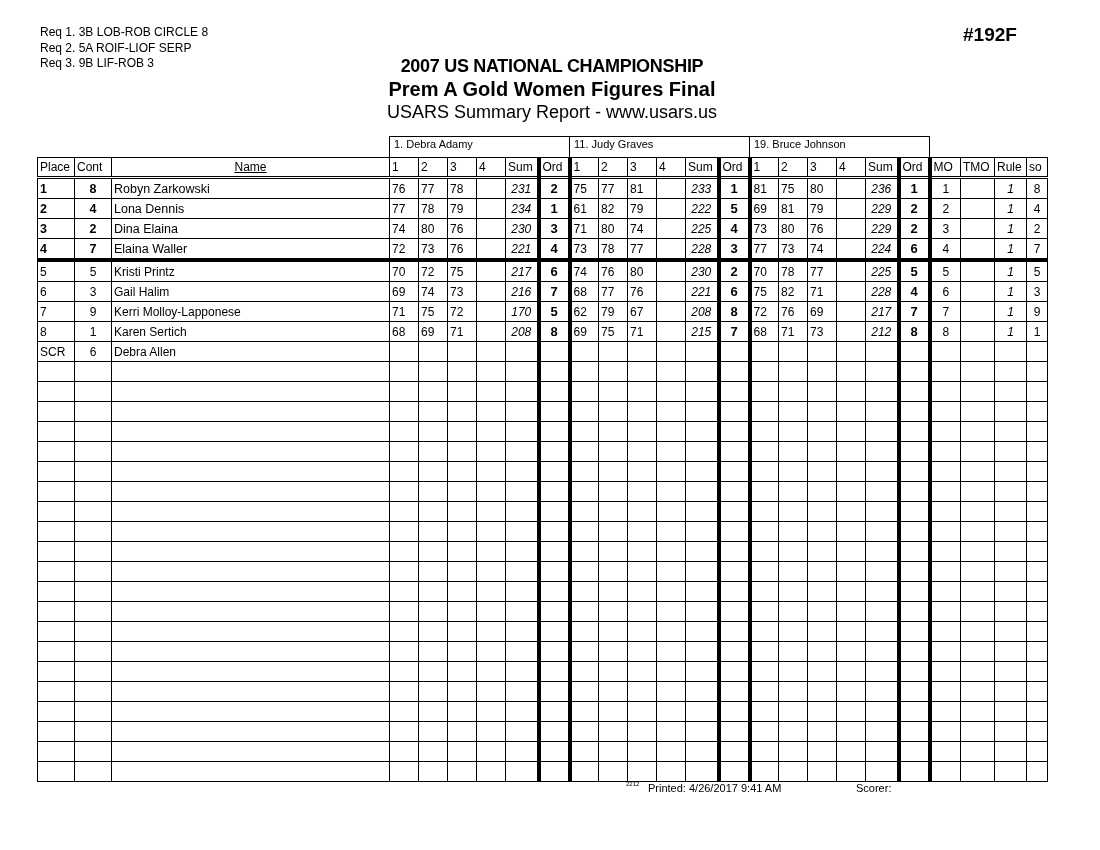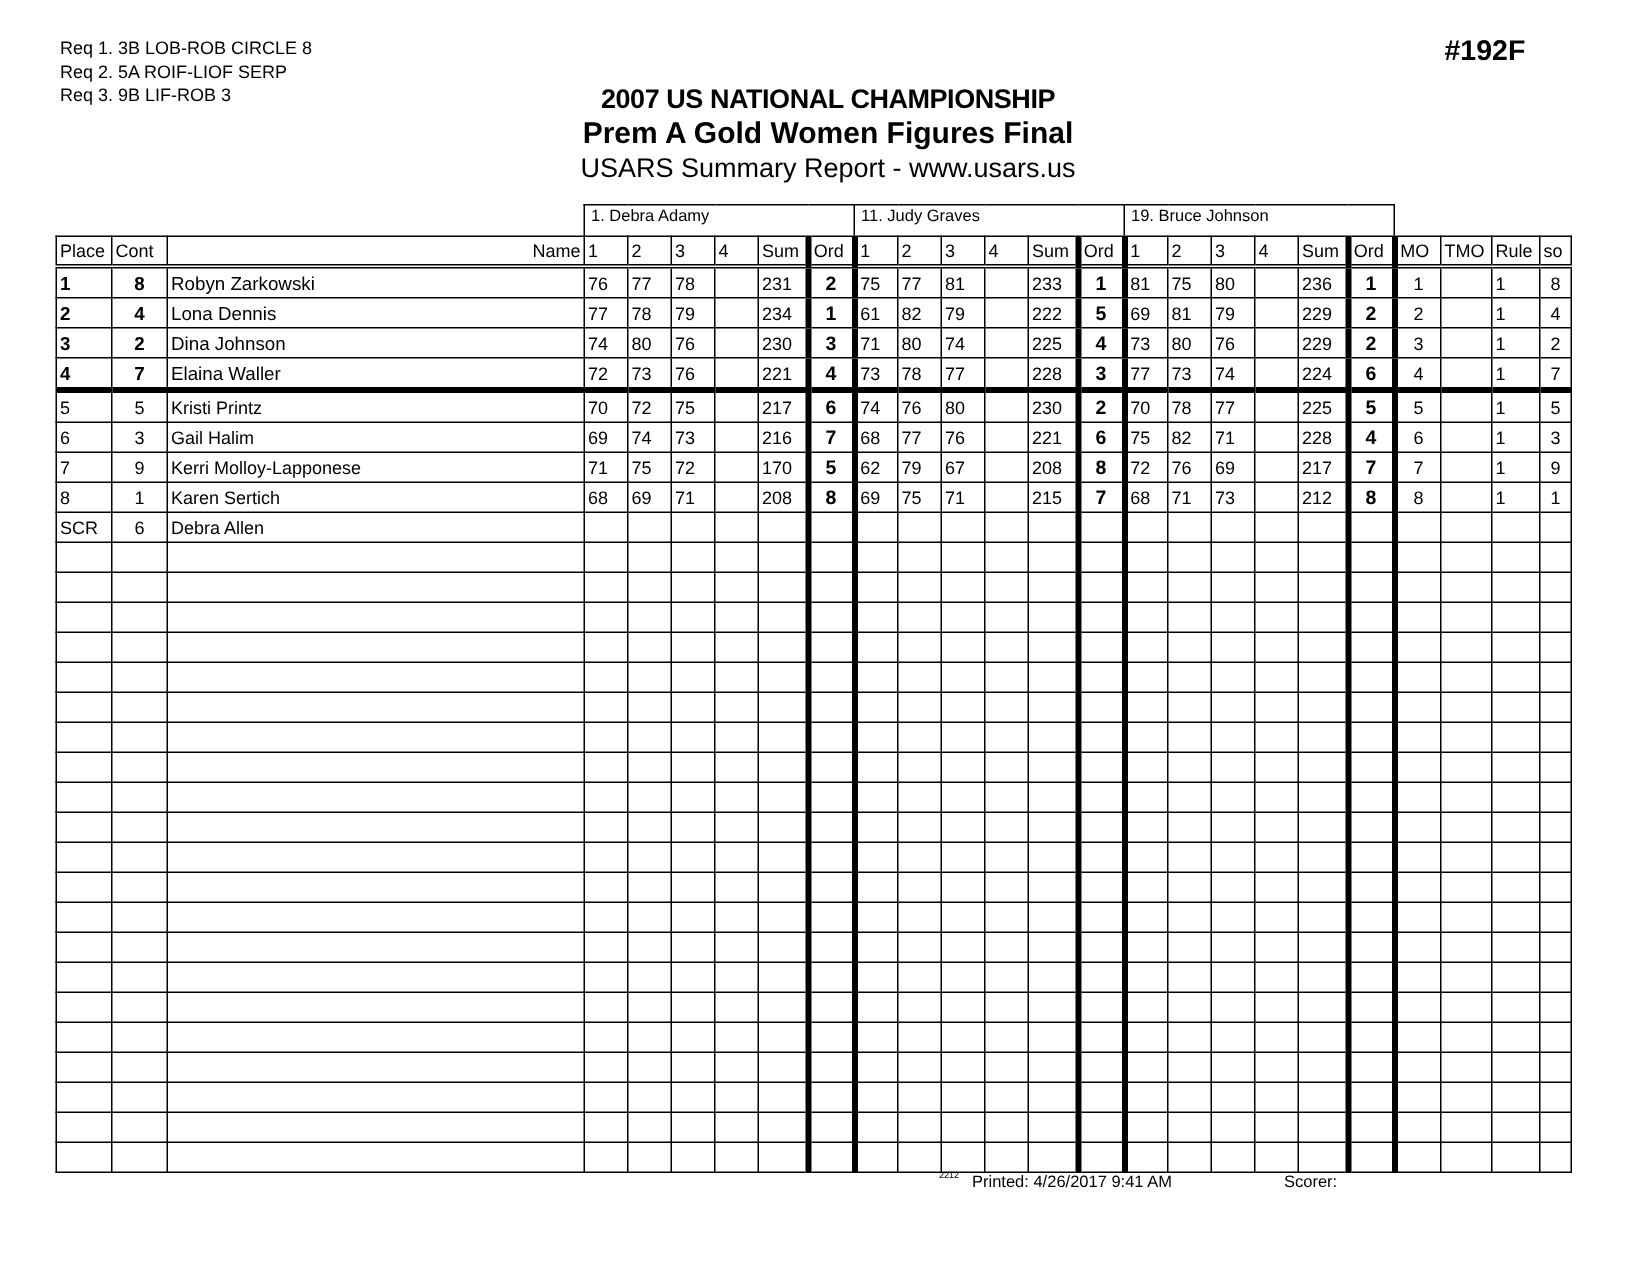--- a/index.html
+++ b/index.html
@@ -11,23 +11,23 @@
   .h-event { font-size:20px; font-weight:bold; line-height:24px; margin-top:1px; }
   .h-sub { font-size:18px; line-height:22px; }
   .event-no { position:absolute; left:963px; top:24px; font-size:19px; font-weight:bold; }
 
   table.sheet { position:absolute; left:37px; top:136px; border-collapse:collapse; table-layout:fixed; font-size:12px; }
   table.sheet td { border:1px solid #000; height:19px; padding:0 2px; white-space:nowrap; overflow:hidden; }
   tr.judge-row td { height:19px; }
   tr.judge-row td.blank { border:none; }
   tr.judge-row td.jname { font-size:11px; vertical-align:top; padding-left:4px; padding-top:1px; }
   tr.head-row td { text-align:left; border-bottom:3px double #000; height:18px; }
-  tr.head-row td.name-h { text-align:right; }
+  tr.head-row td.name-h { text-align:center;text-decoration:underline; }
   td.c { text-align:center; }
-  td.r { text-align:left; }
+  td.r { text-align:center;font-style:italic; }
   td.l { text-align:left; }
   td.ord { font-weight:bold; text-align:center; font-size:13px; }
   td.thickL { border-left:4px solid #000 !important; }
   tr.cut td { border-bottom:4px solid #000; }
   tr.bold-row td.nm { font-weight:normal; font-size:12.5px; }
   tr.bold-row td.pl { font-weight:bold; font-size:12.5px; }
   tr.bold-row td.ct { font-weight:bold; font-size:12.5px; }
 
   .footer { position:absolute; top:782px; font-size:11px; }
   .foot-code { position:absolute; left:626px; top:781px; font-size:6px; }
@@ -163,21 +163,21 @@
         <td class="r">229</td>
         <td class="ord thickL">2</td>
         <td class="c thickL">2</td>
         <td class="c"></td>
         <td class="r">1</td>
         <td class="c">4</td>
       </tr>
       <tr class="bold-row">
         <td class="l pl">3</td>
         <td class="c ct">2</td>
-        <td class="l nm">Dina Johnson</td>
+        <td class="l nm">Dina Elaina</td>
         <td class="l">74</td>
         <td class="l">80</td>
         <td class="l">76</td>
         <td class="l"></td>
         <td class="r">230</td>
         <td class="ord thickL">3</td>
         <td class="l thickL">71</td>
         <td class="l">80</td>
         <td class="l">74</td>
         <td class="l"></td>

